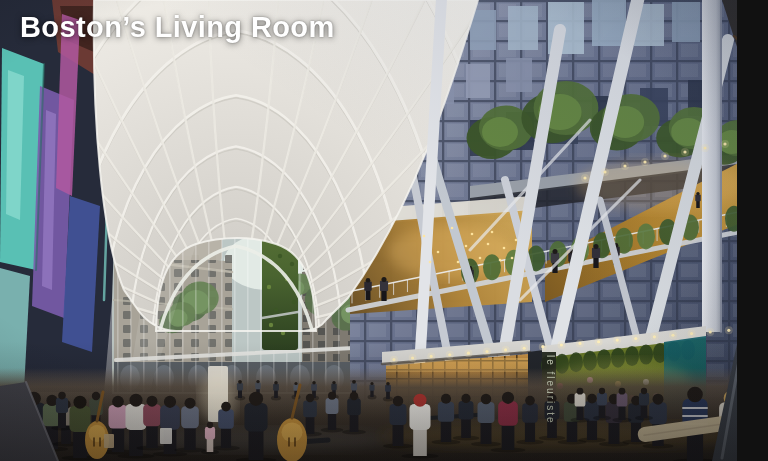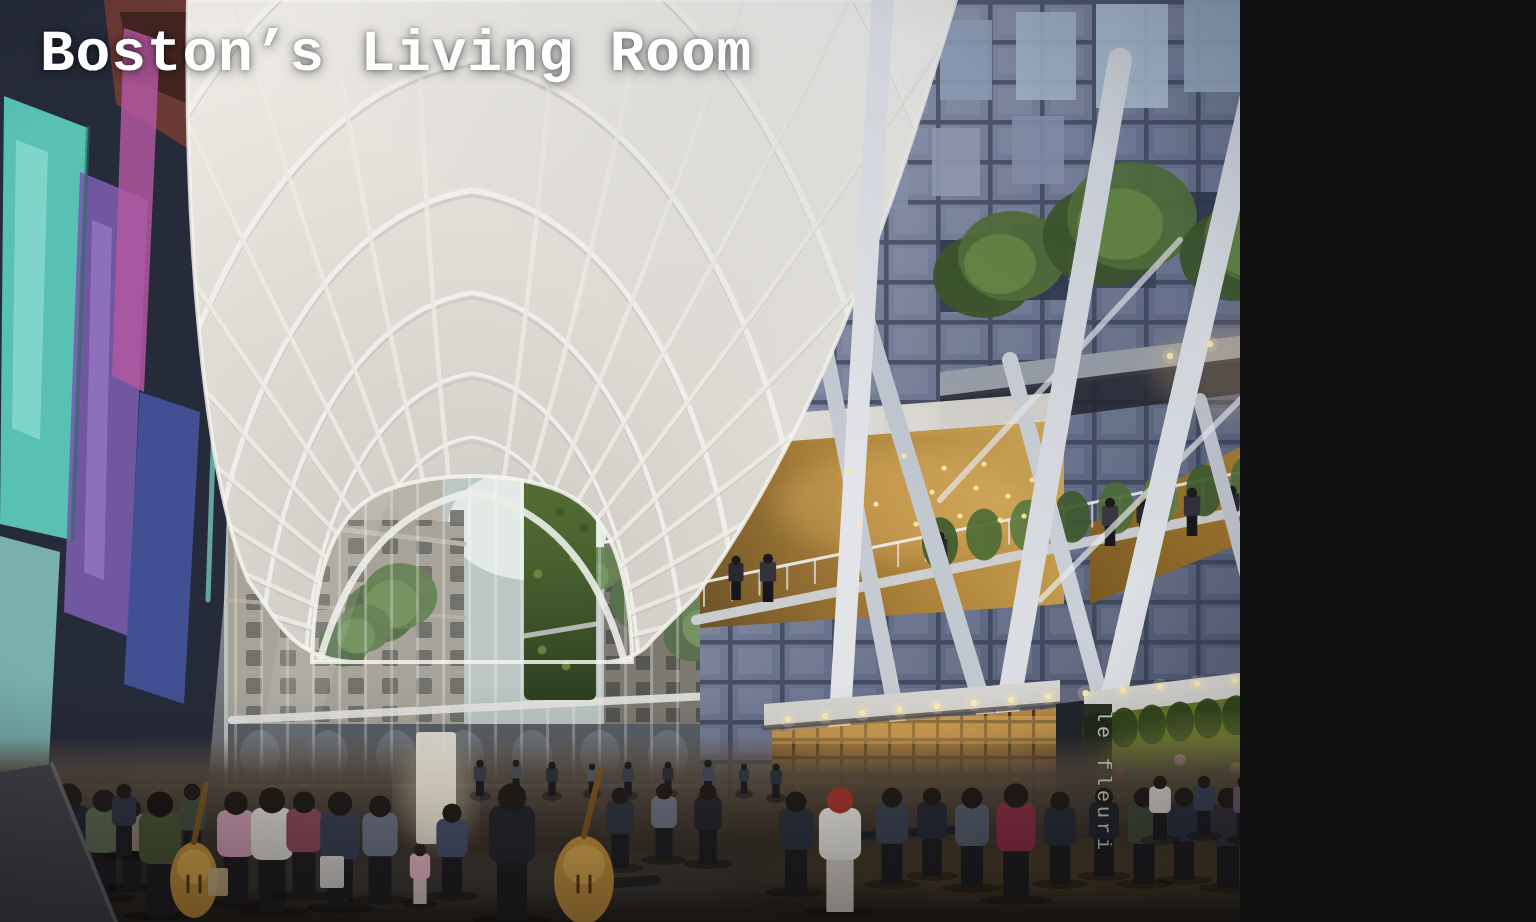--- a/index.html
+++ b/index.html
@@ -1,17 +1,17 @@
 <!DOCTYPE html>
 <html><head>
 <meta charset="utf-8">
 <style>
   html,body{margin:0;padding:0;background:#111;}
-  .stage{position:relative;width:620px;height:461px;overflow:hidden;background:#c2410c;
-         font-family:Liberation Mono, monospace;}
+  .stage{position:relative;width:737px;height:461px;overflow:hidden;background:#c2410c;
+         font-family:Liberation Sans, sans-serif;}
   .stage svg{position:absolute;left:0;top:0;width:768px;height:461px;display:block;}
   .slide-title{position:absolute;left:20px;top:13px;color:#fff;font-size:29px;font-weight:700;
          letter-spacing:.4px;line-height:1;text-shadow:0 1px 6px rgba(0,0,0,.5),0 0 2px rgba(0,0,0,.35);
          z-index:6;white-space:nowrap;}
   .florist-sign{position:absolute;left:545px;top:355px;z-index:4;writing-mode:vertical-rl;
          color:#d8e0c8;font-size:10px;letter-spacing:2px;opacity:.9;height:72px;overflow:hidden;
          white-space:nowrap;}
   .grade{position:absolute;inset:0;pointer-events:none;z-index:5;
          background:
            linear-gradient(0deg, rgba(8,6,4,.34), rgba(8,6,4,0) 26%),

